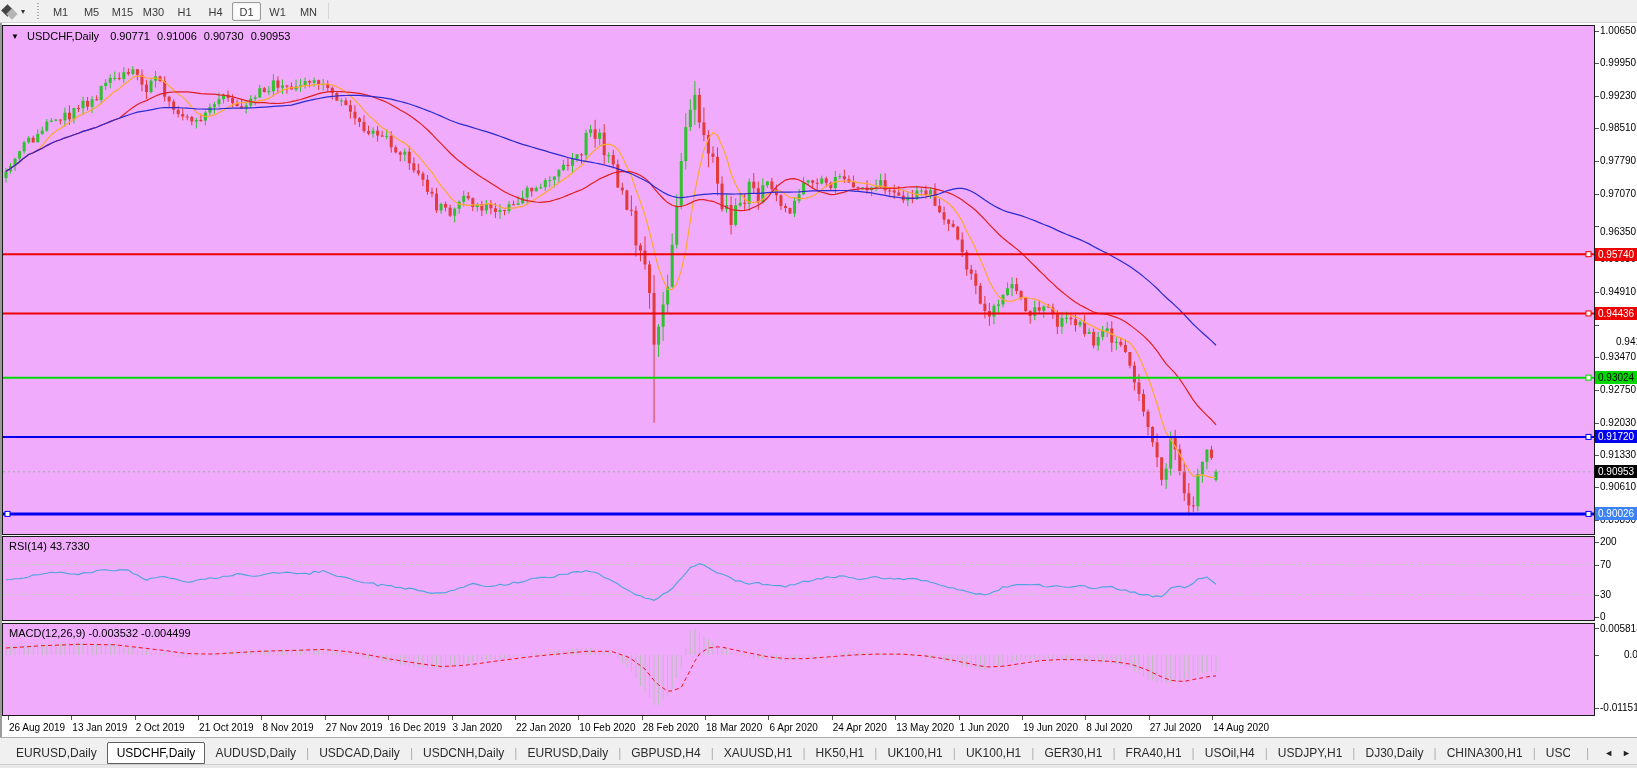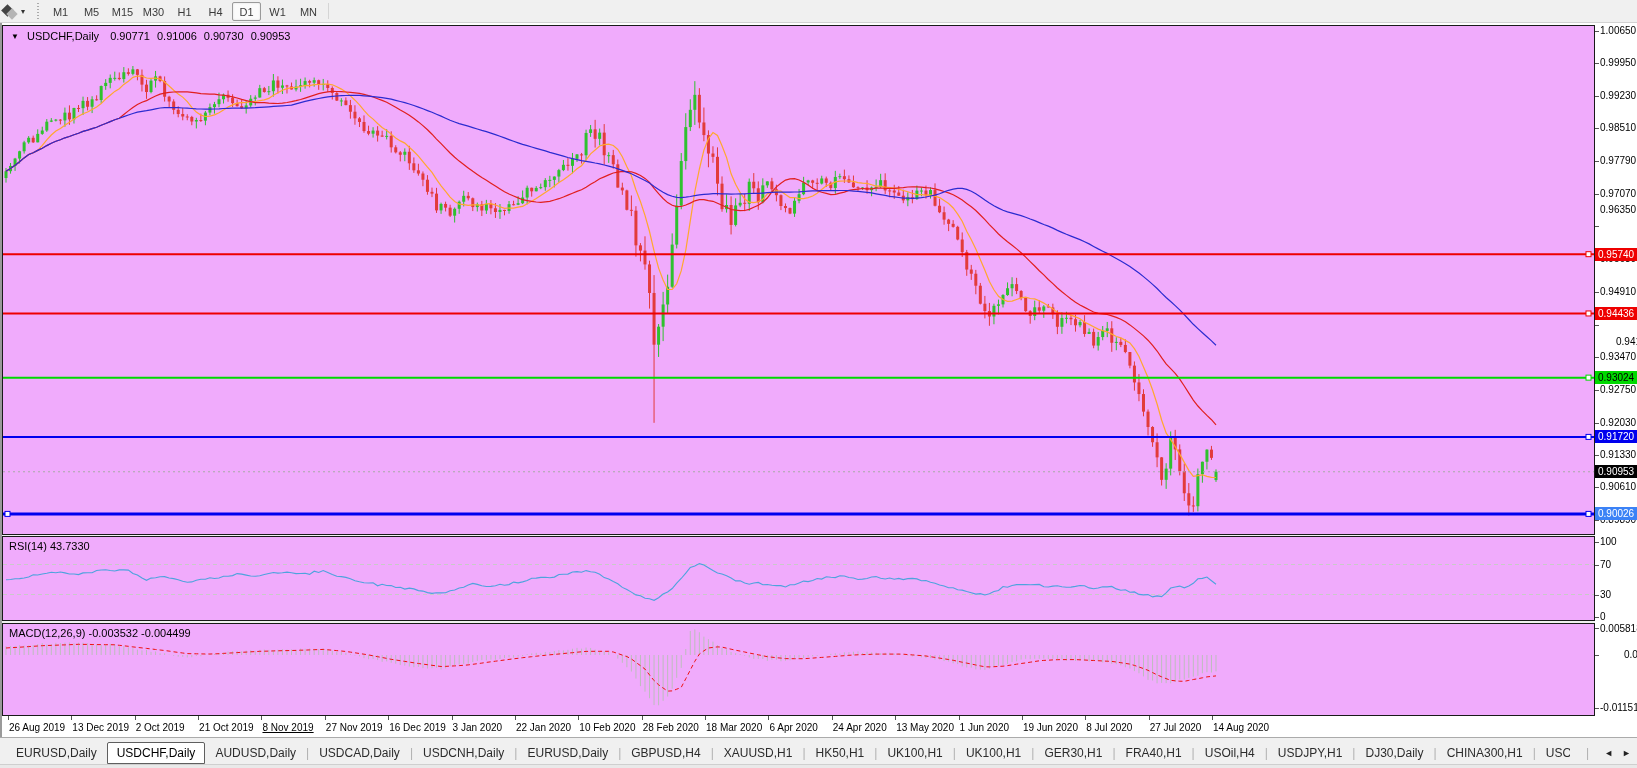--- a/index.html
+++ b/index.html
@@ -649,21 +649,21 @@
     <div class="ax-lbl" style="top: 31.8182px;">0.99950</div>
     <div class="ax-tick" style="top: 70.5455px;"></div>
     <div class="ax-lbl" style="top: 64.5455px;">0.99230</div>
     <div class="ax-tick" style="top: 103.273px;"></div>
     <div class="ax-lbl" style="top: 97.2727px;">0.98510</div>
     <div class="ax-tick" style="top: 136px;"></div>
     <div class="ax-lbl" style="top: 130px;">0.97790</div>
     <div class="ax-tick" style="top: 168.727px;"></div>
     <div class="ax-lbl" style="top: 162.727px;">0.97070</div>
     <div class="ax-tick" style="top: 201.455px;"></div>
-    <div class="ax-lbl" style="top: 179px;">0.96350</div>
+    <div class="ax-lbl" style="top: 201px;">0.96350</div>
     <div class="ax-tick" style="top: 234.182px;"></div>
     <div class="ax-lbl" style="top: 228.182px;">0.95630</div>
     <div class="ax-tick" style="top: 266.909px;"></div>
     <div class="ax-lbl" style="top: 260.909px;">0.94910</div>
     <div class="ax-tick" style="top: 299.636px;"></div>
     <div class="ax-lbl" style="top: 311px; padding-left: 16px;">0.94190</div>
     <div class="ax-tick" style="top: 332.364px;"></div>
     <div class="ax-lbl" style="top: 326.364px;">0.93470</div>
     <div class="ax-tick" style="top: 365.091px;"></div>
     <div class="ax-lbl" style="top: 359.091px;">0.92750</div>
@@ -688,21 +688,21 @@
 <div class="pane pane-rsi">
   <div class="ind-label">RSI(14) 43.7330</div>
   <svg id="rsi-svg" width="1591" height="83">
       <line x1="0" y1="27.5" x2="1591" y2="27.5" stroke="#c9c9c9" stroke-width="1" stroke-dasharray="4 3"></line>
       <line x1="0" y1="57.5" x2="1591" y2="57.5" stroke="#c9c9c9" stroke-width="1" stroke-dasharray="4 3"></line>
       <polyline points="3.0,42.8 7.5,42.5 12.1,41.7 16.6,41.6 21.1,41.0 25.7,40.1 30.2,37.8 34.7,38.0 39.3,37.0 43.8,36.2 48.3,35.2 52.9,35.7 57.4,35.0 61.9,35.9 66.4,37.0 71.0,37.0 75.5,37.6 80.0,35.9 84.6,35.7 89.1,35.8 93.6,33.5 98.2,33.0 102.7,32.7 107.2,33.5 111.8,34.0 116.3,32.9 120.8,32.9 125.4,33.1 129.9,36.5 134.4,38.0 139.0,41.0 143.5,43.3 148.0,41.1 152.6,40.7 157.1,39.8 161.6,39.6 166.1,41.0 170.7,41.6 175.2,42.7 179.7,44.3 184.3,45.2 188.8,44.9 193.3,43.3 197.9,42.3 202.4,42.3 206.9,40.8 211.5,41.5 216.0,41.0 220.5,39.2 225.1,39.3 229.6,38.6 234.1,36.6 238.7,37.1 243.2,38.1 247.7,39.0 252.3,39.2 256.8,38.8 261.3,37.5 265.8,36.5 270.4,35.5 274.9,36.1 279.4,35.7 284.0,35.1 288.5,35.8 293.0,36.6 297.6,36.5 302.1,36.3 306.6,37.4 311.2,34.2 315.7,35.5 320.2,33.6 324.8,35.5 329.3,37.5 333.8,39.2 338.4,39.6 342.9,40.4 347.4,41.7 352.0,43.7 356.5,44.8 361.0,45.7 365.5,46.0 370.1,45.7 374.6,48.8 379.1,47.3 383.7,48.5 388.2,48.6 392.7,50.5 397.3,50.3 401.8,52.1 406.3,51.1 410.9,51.9 415.4,53.6 419.9,54.1 424.5,55.6 429.0,56.4 433.5,55.7 438.1,55.9 442.6,55.7 447.1,53.7 451.7,53.0 456.2,51.0 460.7,50.2 465.2,47.9 469.8,46.4 474.3,47.4 478.8,48.8 483.4,49.5 487.9,49.4 492.4,48.7 497.0,47.2 501.5,48.3 506.0,47.6 510.6,45.1 515.1,45.9 519.6,44.9 524.2,43.5 528.7,41.2 533.2,41.1 537.8,40.4 542.3,40.2 546.8,40.7 551.4,40.1 555.9,37.5 560.4,37.2 564.9,37.1 569.5,35.0 574.0,34.6 578.5,35.2 583.1,33.6 587.6,34.7 592.1,35.3 596.7,37.2 601.2,40.6 605.7,42.1 610.3,44.6 614.8,46.8 619.3,50.4 623.9,52.6 628.4,55.1 632.9,57.9 637.5,58.8 642.0,61.2 646.5,61.7 651.1,63.3 655.6,60.7 660.1,57.0 664.6,55.0 669.2,51.5 673.7,46.1 678.2,41.5 682.8,36.2 687.3,30.4 691.8,28.9 696.4,26.6 700.9,28.0 705.4,30.7 710.0,33.5 714.5,36.0 719.0,37.0 723.6,38.8 728.1,41.0 732.6,43.9 737.2,43.8 741.7,46.0 746.2,47.2 750.8,46.0 755.3,45.4 759.8,47.8 764.3,47.5 768.9,48.3 773.4,48.6 777.9,48.6 782.5,50.0 787.0,47.7 791.5,47.7 796.1,45.9 800.6,44.1 805.1,44.6 809.7,43.5 814.2,41.5 818.7,42.1 823.3,39.8 827.8,40.3 832.3,40.6 836.9,38.8 841.4,39.0 845.9,40.5 850.5,41.0 855.0,42.5 859.5,42.1 864.0,41.5 868.6,40.0 873.1,39.6 877.6,41.3 882.2,42.0 886.7,41.0 891.2,42.2 895.8,41.4 900.3,42.6 904.8,41.6 909.4,41.4 913.9,41.9 918.4,43.8 923.0,43.5 927.5,45.3 932.0,46.2 936.6,48.0 941.1,49.0 945.6,50.7 950.2,50.8 954.7,52.7 959.2,53.1 963.7,54.5 968.3,55.7 972.8,57.1 977.3,56.6 981.9,58.0 986.4,56.7 990.9,54.5 995.5,53.5 1000.0,49.5 1004.5,50.3 1009.1,48.5 1013.6,47.6 1018.1,47.6 1022.7,47.6 1027.2,47.7 1031.7,47.6 1036.3,47.4 1040.8,49.8 1045.3,50.0 1049.9,49.1 1054.4,48.7 1058.9,49.7 1063.4,50.2 1068.0,50.1 1072.5,49.4 1077.0,48.5 1081.6,48.8 1086.1,50.9 1090.6,51.8 1095.2,51.0 1099.7,49.8 1104.2,49.9 1108.8,49.4 1113.3,51.9 1117.8,53.2 1122.4,52.8 1126.9,55.3 1131.4,54.9 1136.0,57.4 1140.5,57.9 1145.0,57.6 1149.6,59.9 1154.1,58.9 1158.6,59.6 1163.1,55.9 1167.7,51.0 1172.2,50.0 1176.7,49.1 1181.3,50.8 1185.8,49.0 1190.3,46.3 1194.9,41.8 1199.4,41.4 1203.9,40.0 1208.5,43.7 1213.0,47.2" fill="none" stroke="#4da3dd" stroke-width="1.1"></polyline>
     </svg>
 </div>
 <div class="axis ax-rsi" id="rsi-axis">
     <div class="ax-tick" style="top: 6px;"></div>
-    <div class="ax-lbl" style="top: 0px;">100</div>
+    <div class="ax-lbl" style="top: 0px;">200</div>
     <div class="ax-tick" style="top: 28.5px;"></div>
     <div class="ax-lbl" style="top: 22.5px;">70</div>
     <div class="ax-tick" style="top: 58.5px;"></div>
     <div class="ax-lbl" style="top: 52.5px;">30</div>
     <div class="ax-tick" style="top: 81px;"></div>
     <div class="ax-lbl" style="top: 75px;">0</div>
   </div>
 
 <div class="splitter sp2"></div>
 
@@ -986,27 +986,27 @@
     <div class="ax-tick" style="top: 32px;"></div>
     <div class="ax-lbl" style="top: 26px; margin-left: 24px;">0.00</div>
     <div class="ax-tick" style="top: 85.4107px;"></div>
     <div class="ax-lbl" style="top: 79.4107px;">-0.01151</div>
   </div>
 
 <div class="time-axis" id="time-axis">
     <div class="t-tick" style="left: 6px;"></div>
     <div class="t-lbl" style="left: 7px;">26 Aug 2019</div>
     <div class="t-tick" style="left: 69.37px;"></div>
-    <div class="t-lbl" style="left: 70.37px;">13 Dec 2019</div>
+    <div class="t-lbl" style="left: 70.37px;">13 Jan 2019</div>
     <div class="t-tick" style="left: 132.74px;"></div>
     <div class="t-lbl" style="left: 133.74px;">2 Oct 2019</div>
     <div class="t-tick" style="left: 196.11px;"></div>
     <div class="t-lbl" style="left: 197.11px;">21 Oct 2019</div>
     <div class="t-tick" style="left: 259.48px;"></div>
-    <div class="t-lbl" style="left: 260.48px; text-decoration: underline;">8 Nov 2019</div>
+    <div class="t-lbl" style="left: 260.48px;">8 Nov 2019</div>
     <div class="t-tick" style="left: 322.85px;"></div>
     <div class="t-lbl" style="left: 323.85px;">27 Nov 2019</div>
     <div class="t-tick" style="left: 386.22px;"></div>
     <div class="t-lbl" style="left: 387.22px;">16 Dec 2019</div>
     <div class="t-tick" style="left: 449.59px;"></div>
     <div class="t-lbl" style="left: 450.59px;">3 Jan 2020</div>
     <div class="t-tick" style="left: 512.96px;"></div>
     <div class="t-lbl" style="left: 513.96px;">22 Jan 2020</div>
     <div class="t-tick" style="left: 576.33px;"></div>
     <div class="t-lbl" style="left: 577.33px;">10 Feb 2020</div>

